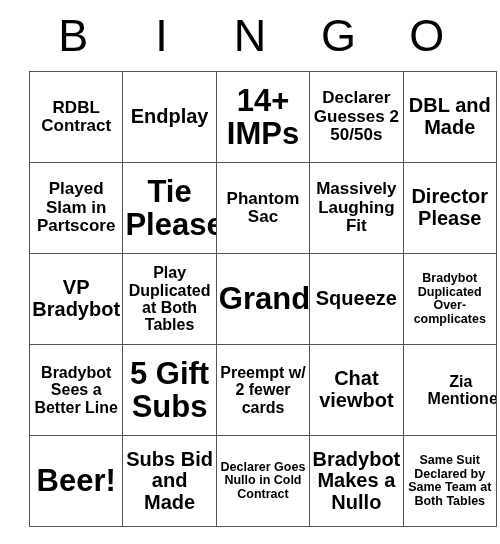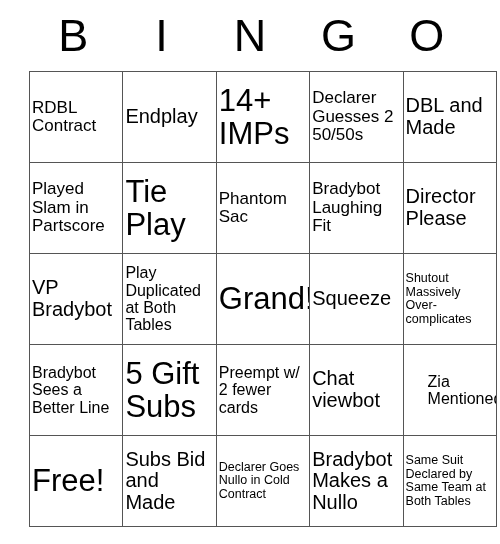--- a/index.html
+++ b/index.html
@@ -44,27 +44,28 @@
   .bingo-grid {
     width: 442px;
     border-collapse: collapse;
     table-layout: fixed;
     border: 1px solid #555555;
   }
   .bingo-grid td {
     width: 88.4px;
     height: 88px;
     border: 1px solid #555555;
-    text-align: left;
+    text-align: center;
     vertical-align: middle;
     padding: 1px 2px;
     color: #000000;
     font-family: "Liberation Sans", sans-serif;
     line-height: 1.08;
     overflow: hidden;
+    font-weight: bold;
   }
 
   
   .fs-xl  { font-size: 31px; line-height: 1.08; }
   .fs-lg  { font-size: 20px; line-height: 1.08; }
   .fs-md  { font-size: 20px; line-height: 1.10; }
   .fs-sm  { font-size: 17px; line-height: 1.12; }
   .fs-xs  { font-size: 16px; line-height: 1.15; }
   .fs-xxs { font-size: 12.5px; line-height: 1.18; }
 </style>
@@ -85,41 +86,41 @@
     <tbody>
       <tr>
         <td class="fs-sm" style="border-color: rgb(85, 85, 85);">RDBL Contract</td>
         <td class="fs-md" style="border-color: rgb(85, 85, 85);">Endplay</td>
         <td class="fs-xl" style="border-color: rgb(85, 85, 85);">14+ IMPs</td>
         <td class="fs-sm" style="border-color: rgb(85, 85, 85);">Declarer Guesses 2 50/50s</td>
         <td class="fs-md" style="border-color: rgb(85, 85, 85);">DBL and Made</td>
       </tr>
       <tr>
         <td class="fs-sm" style="border-color: rgb(85, 85, 85);">Played Slam in Partscore</td>
-        <td class="fs-xl" style="border-color: rgb(85, 85, 85);">Tie Play</td>
+        <td class="fs-xl" style="border-color: rgb(85, 85, 85);">Tie Please</td>
         <td class="fs-sm" style="border-color: rgb(85, 85, 85);">Phantom Sac</td>
-        <td class="fs-sm" style="border-color: rgb(85, 85, 85);">Bradybot Laughing Fit</td>
+        <td class="fs-sm" style="border-color: rgb(85, 85, 85);">Massively Laughing Fit</td>
         <td class="fs-md" style="border-color: rgb(85, 85, 85);">Director Please</td>
       </tr>
       <tr>
         <td class="fs-md" style="border-color: rgb(85, 85, 85);">VP Bradybot</td>
         <td class="fs-xs" style="border-color: rgb(85, 85, 85);">Play Duplicated at Both Tables</td>
         <td class="fs-xl" style="border-color: rgb(85, 85, 85);">Grand!</td>
         <td class="fs-md" style="border-color: rgb(85, 85, 85);">Squeeze</td>
-        <td class="fs-xxs" style="border-color: rgb(85, 85, 85);">Shutout Massively Over-complicates</td>
+        <td class="fs-xxs" style="border-color: rgb(85, 85, 85);">Bradybot Duplicated Over-complicates</td>
       </tr>
       <tr>
         <td class="fs-xs" style="border-color: rgb(85, 85, 85);">Bradybot Sees a Better Line</td>
         <td class="fs-xl" style="border-color: rgb(85, 85, 85);">5 Gift Subs</td>
         <td class="fs-xs" style="border-color: rgb(85, 85, 85); border-radius: 28px;">Preempt w/ 2 fewer cards</td>
         <td class="fs-lg" style="border-color: rgb(85, 85, 85);">Chat viewbot</td>
         <td class="fs-xs" style="border-color: rgb(85, 85, 85); padding-left: 24px;">Zia Mentioned</td>
       </tr>
       <tr>
-        <td class="fs-xl" style="border-color: rgb(85, 85, 85);">Free!</td>
+        <td class="fs-xl" style="border-color: rgb(85, 85, 85);">Beer!</td>
         <td class="fs-lg" style="border-color: rgb(85, 85, 85);">Subs Bid and Made</td>
         <td class="fs-xxs" style="border-color: rgb(85, 85, 85);">Declarer Goes Nullo in Cold Contract</td>
         <td class="fs-lg" style="border-color: rgb(85, 85, 85);">Bradybot Makes a Nullo</td>
         <td class="fs-xxs" style="border-color: rgb(85, 85, 85);">Same Suit Declared by Same Team at Both Tables</td>
       </tr>
     </tbody>
   </table>
 
 </div>
 

